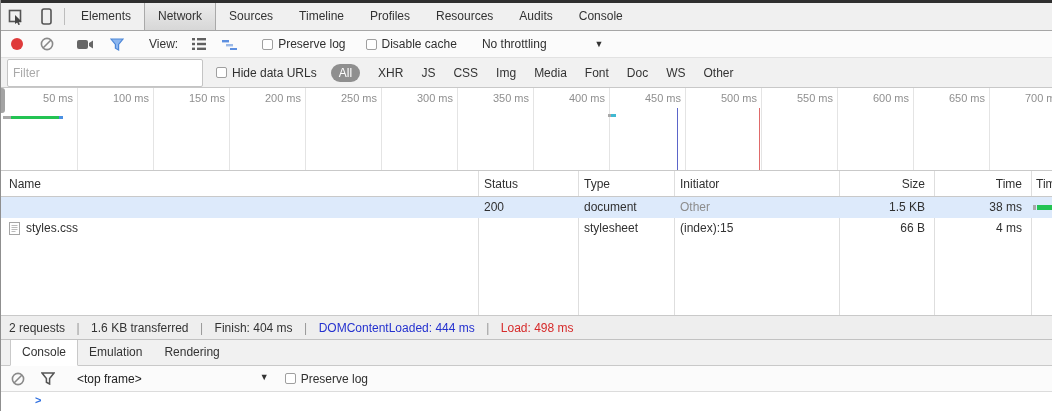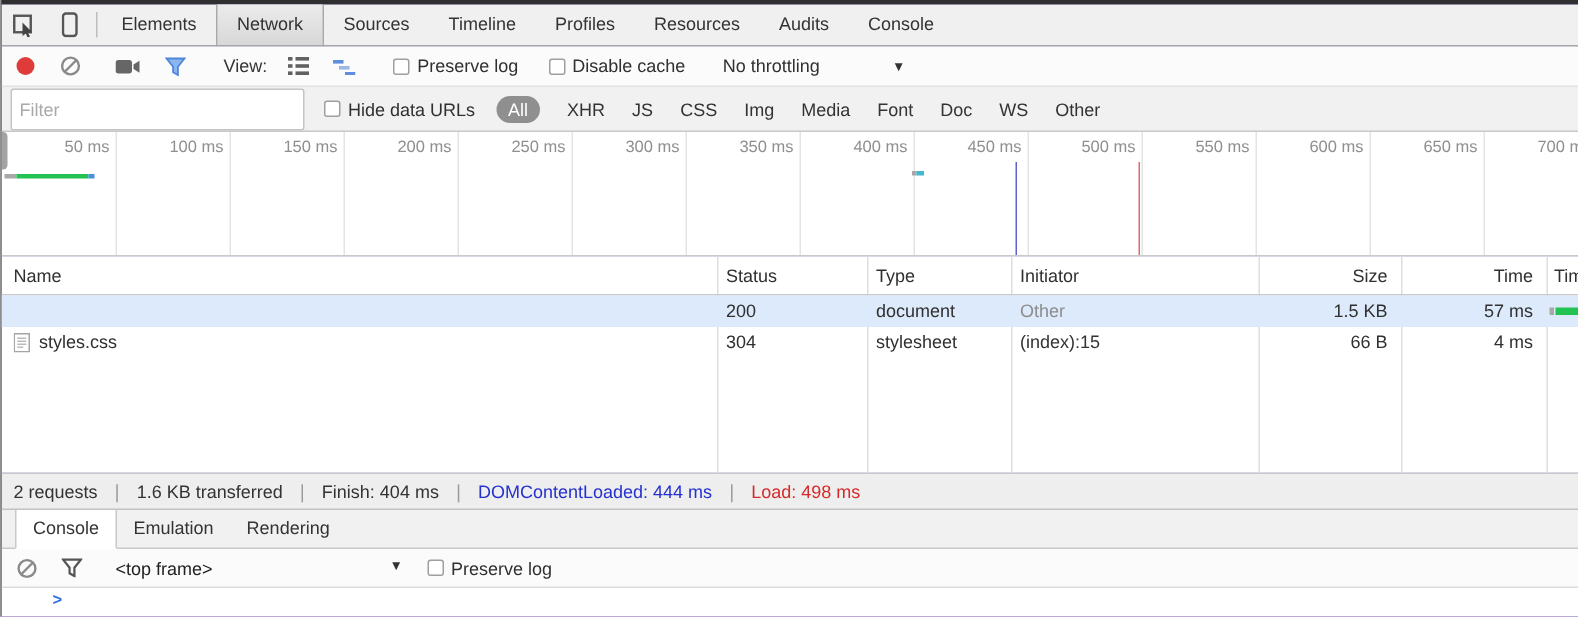--- a/index.html
+++ b/index.html
@@ -246,40 +246,39 @@
       <span class="cell c-init">Initiator</span>
       <span class="cell c-size">Size</span>
       <span class="cell c-time">Time</span>
       <span class="cell c-tl" style="text-align:left;padding-left:5px">Timeline</span>
     </div>
     <div class="trow selected">
       <span class="cell c-status">200</span>
       <span class="cell c-type">document</span>
       <span class="cell c-init init-gray">Other</span>
       <span class="cell c-size">1.5 KB</span>
-      <span class="cell c-time">57 ms</span>
+      <span class="cell c-time">38 ms</span>
       <span class="cell c-tl">
         <span class="tl-bar" style="left:2px;width:3px;background:#a8a8a8"></span>
         <span class="tl-bar" style="left:6px;width:16px;background:#23c353"></span>
       </span>
     </div>
     <div class="trow">
       <span class="cell c-name">
         <span class="doc-ico">
           <svg width="11" height="13" viewBox="0 0 11 13">
               <rect x="0.5" y="0.5" width="10" height="12" fill="#fff" stroke="#a5a5a5"></rect>
               <line x1="2.5" y1="3.5" x2="8.5" y2="3.5" stroke="#bbb"></line>
               <line x1="2.5" y1="5.5" x2="8.5" y2="5.5" stroke="#bbb"></line>
               <line x1="2.5" y1="7.5" x2="8.5" y2="7.5" stroke="#bbb"></line>
               <line x1="2.5" y1="9.5" x2="6.5" y2="9.5" stroke="#bbb"></line>
             </svg>
         </span>
         <span>styles.css</span>
       </span>
-      <span class="cell c-status">304</span>
       <span class="cell c-type">stylesheet</span>
       <span class="cell c-init"><span class="init-link">(index):15</span></span>
       <span class="cell c-size">66 B</span>
       <span class="cell c-time">4 ms</span>
     </div>
   </div>
 
   <div class="summary">
     <span>2 requests</span>
     <span class="sep">❘</span>

